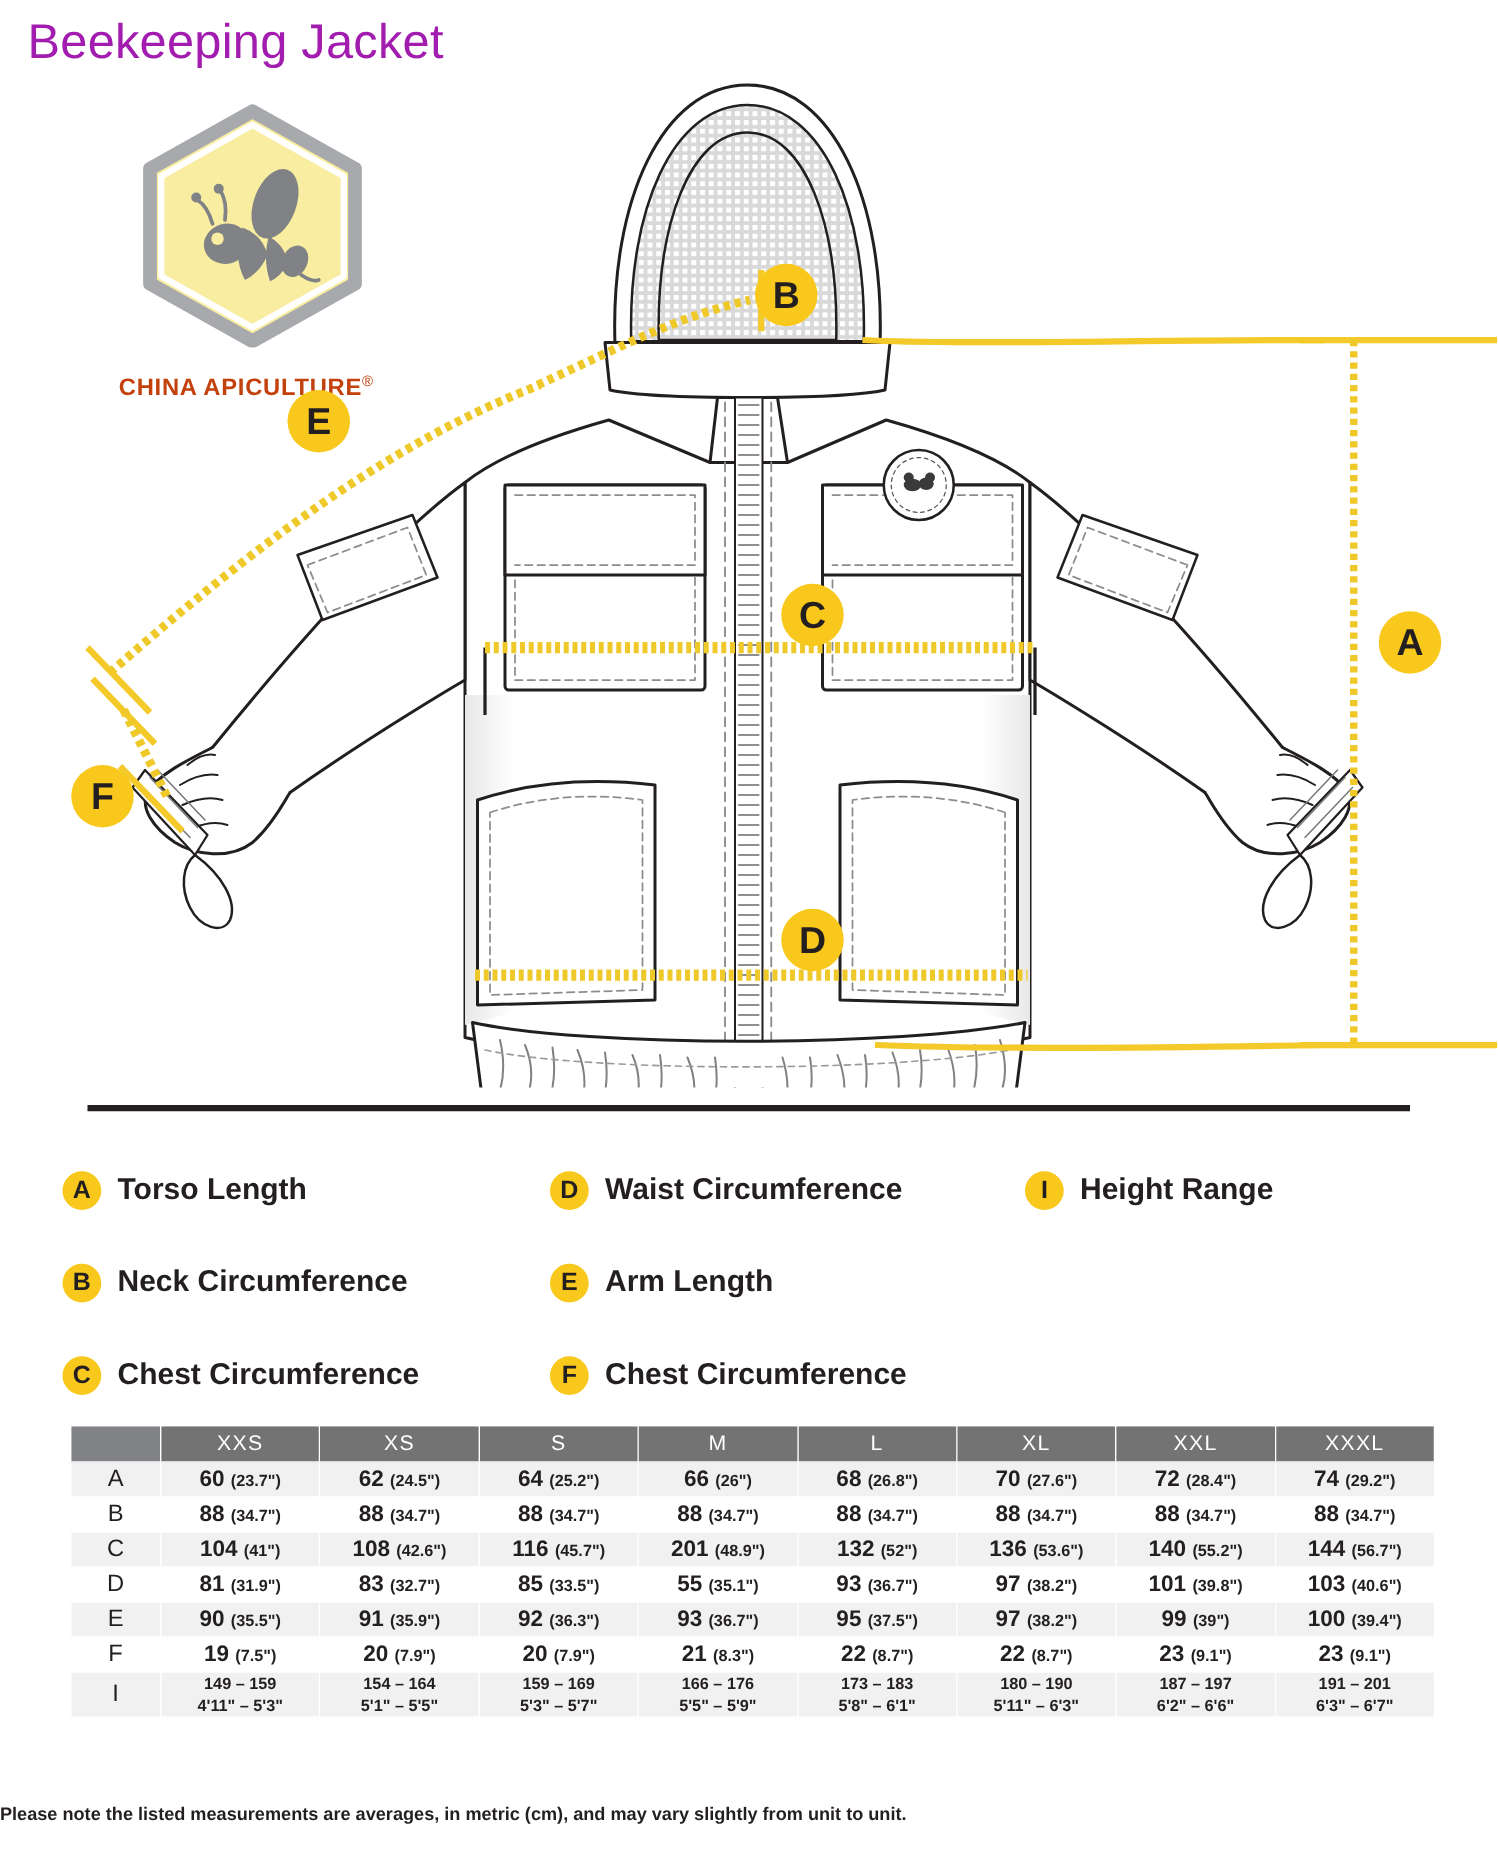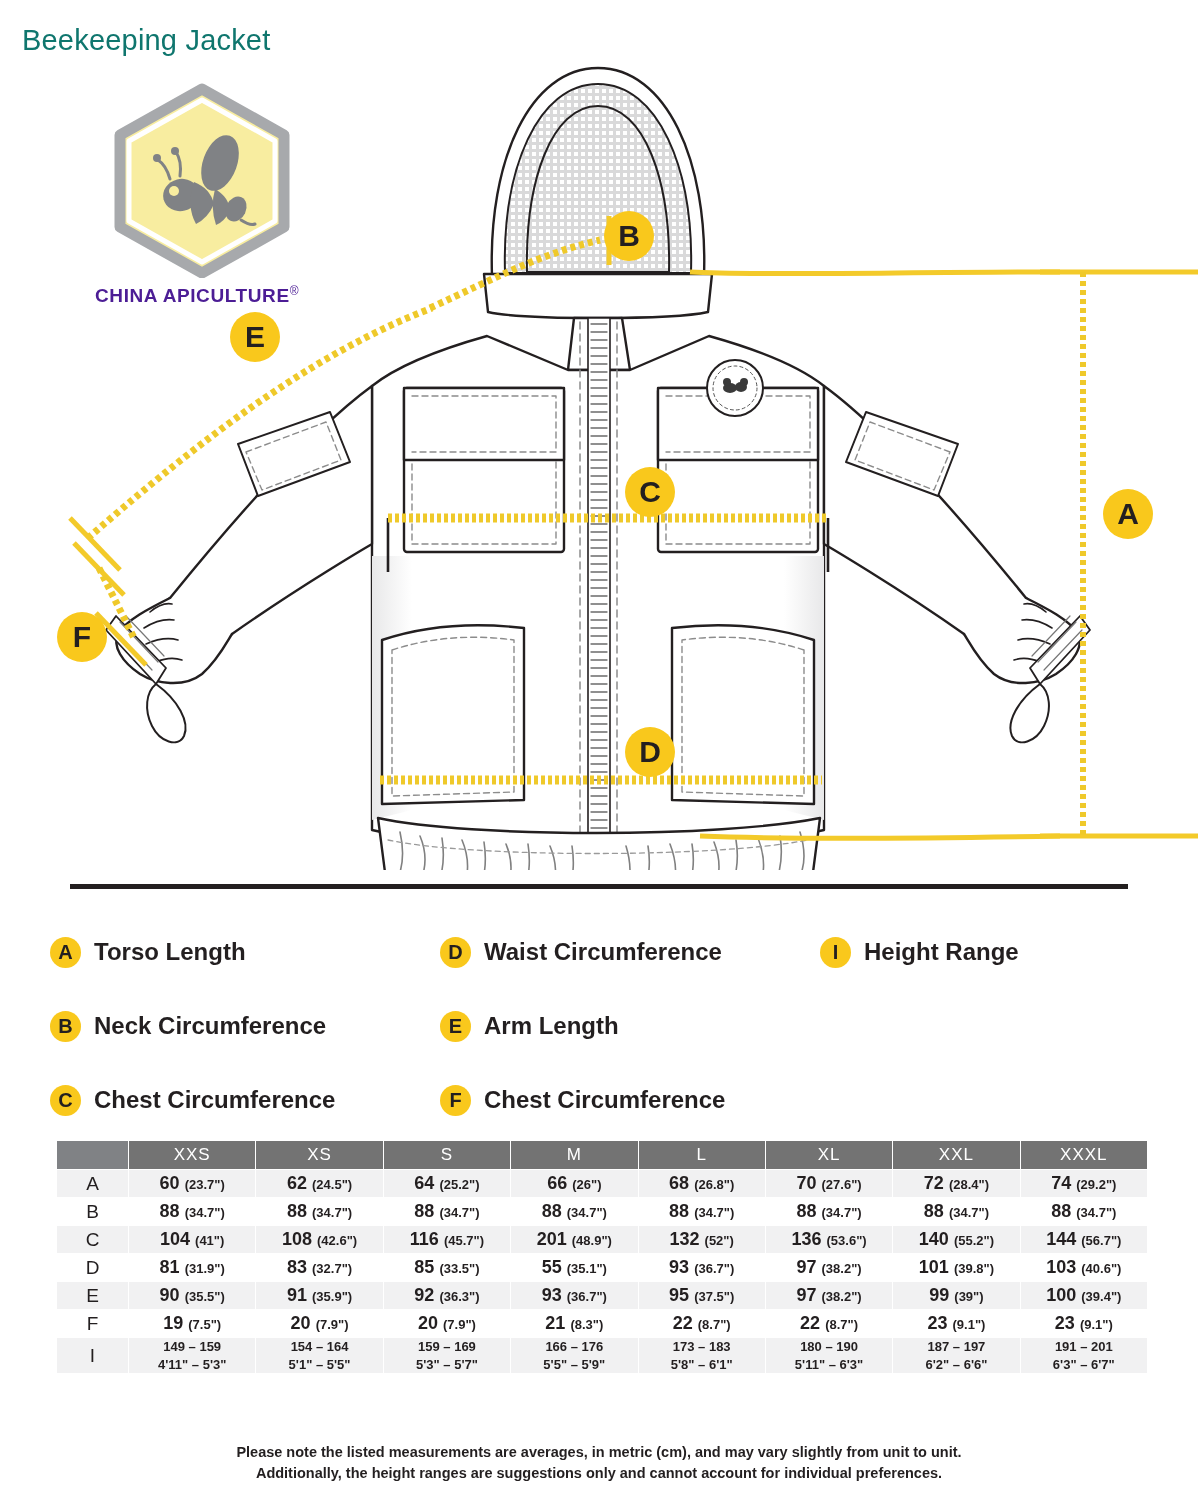--- a/index.html
+++ b/index.html
@@ -9,33 +9,33 @@
     width:1198px; height:1500px;
     background:#ffffff;
     font-family:"Liberation Sans", sans-serif;
     color:#231f20;
     position:relative;
     overflow:hidden;
   }
 
   
   #page-title {
-    position:absolute; left:22px; top:24px;
-    font-size:29px; font-weight:400; letter-spacing:0.2px;
-    color:#0f766e;
+    position:absolute; left:22px; top:12px;
+    font-size:39px; font-weight:400; letter-spacing:0.2px;
+    color:#a21caf;
   }
 
   
   #brand-logo { position:absolute; left:108px; top:82px; width:188px; }
   #brand-logo .hex-wrap { width:188px; height:196px; position:relative; }
   #brand-logo svg { display:block; }
   #brand-name {
-    margin-top:6px; text-align:center;
+    margin-top:20px; text-align:center;
     font-size:19px; font-weight:700; letter-spacing:0.6px;
-    color:#4c1d95; white-space:nowrap; position:relative; left:-13px;
+    color:#c2410c; white-space:nowrap; position:relative; left:-13px;
   }
   #brand-name sup { font-size:12px; font-weight:400; vertical-align:super; }
 
   
   #jacket-illustration {
     position:absolute; left:0; top:40px; width:1198px; height:830px;
   }
 
   
   #section-divider {
@@ -90,21 +90,20 @@
   tbody tr.even td { background:#ffffff; }
   td.val { font-size:18px; font-weight:700; color:#231f20; white-space:nowrap; }
   td.val .inch { font-size:13px; font-weight:700; }
   tr.height-row td { height:72px; }
   tr.height-row td.val { font-size:13px; line-height:1.35; font-weight:700; }
   tr.height-row td.rowlab { font-size:19px; }
 
   
   #footer-note {
     position:absolute; left:0; top:1442px; width:1198px;
-    text-align:center;
     font-size:14.5px; font-weight:700; line-height:1.45; color:#231f20;
   }
   #footer-note div { white-space:nowrap; }
 </style>
 </head>
 <body>
 
 <div id="page-title">Beekeeping Jacket</div>
 
 <div id="brand-logo">
@@ -540,14 +539,13 @@
       <td class="val"><span>173 – 183</span><br><span>5'8" – 6'1"</span></td>
       <td class="val"><span>180 – 190</span><br><span>5'11" – 6'3"</span></td>
       <td class="val"><span>187 – 197</span><br><span>6'2" – 6'6"</span></td>
       <td class="val"><span>191 – 201</span><br><span>6'3" – 6'7"</span></td>
     </tr>
   </tbody>
 </table>
 
 <div id="footer-note">
   <div>Please note the listed measurements are averages, in metric (cm), and may vary slightly from unit to unit.</div>
-  <div>Additionally, the height ranges are suggestions only and cannot account for individual preferences.</div>
 </div>
 
 </body></html>

